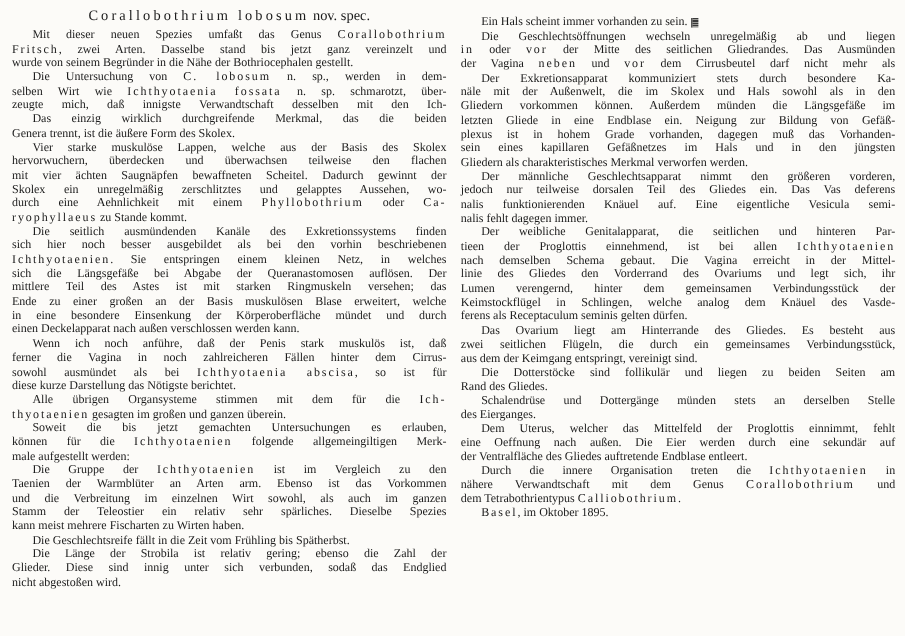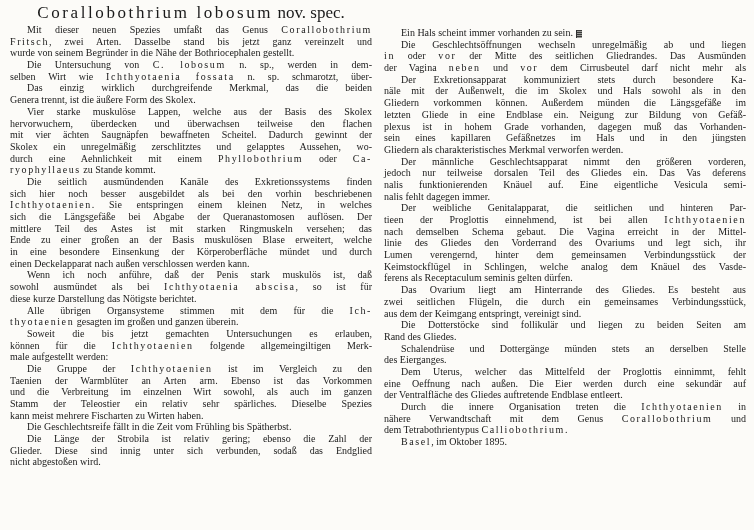--- a/index.html
+++ b/index.html
@@ -23,41 +23,41 @@
   .column {
     position: absolute;
   }
   .column.left {
     left: 10px;
     top: 6px;
     width: 362px;
   }
   .column.right {
     left: 384px;
-    top: 27px;
+    top: 13px;
     width: 362px;
   }
   .line {
     height: 11.7px;
     line-height: 11.7px;
     font-size: 10px;
     text-align: justify;
     text-align-last: justify;
     white-space: normal;
   }
   .line.end {
     text-align-last: left;
   }
   .line.indent {
     text-indent: 17px;
   }
   .line.heading {
     height: 16px;
     line-height: 14px;
-    font-size: 17px;
+    font-size: 12px;
     text-align: center;
     text-align-last: center;
     text-indent: 0;
     margin-bottom: 2px;
   }
   .sp {
     letter-spacing: 1.6px;
   }
   .heading .sp {
     letter-spacing: 2.6px;
@@ -76,37 +76,39 @@
 <body>
 
 <div class="page">
   <div class="column left">
       <div class="line heading end"><span class="sp">Corallobothrium lobosum</span><span> nov. spec.</span></div>
       <div class="line indent"><span>Mit dieser neuen Spezies umfaßt das Genus </span><span class="sp">Corallobothrium</span></div>
       <div class="line"><span class="sp">Fritsch</span><span>, zwei Arten. Dasselbe stand bis jetzt ganz vereinzelt und</span></div>
       <div class="line end"><span>wurde von seinem Begründer in die Nähe der Bothriocephalen gestellt.</span></div>
       <div class="line indent"><span>Die Untersuchung von </span><span class="sp">C. lobosum</span><span> n. sp., werden in dem-</span></div>
       <div class="line"><span>selben Wirt wie </span><span class="sp">Ichthyotaenia fossata</span><span> n. sp. schmarotzt, über-</span></div>
+      <div class="line"><span>zeugte mich, daß innigste Verwandtschaft desselben mit den Ich-</span></div>
       <div class="line indent"><span>Das einzig wirklich durchgreifende Merkmal, das die beiden</span></div>
       <div class="line end"><span>Genera trennt, ist die äußere Form des Skolex.</span></div>
       <div class="line indent"><span>Vier starke muskulöse Lappen, welche aus der Basis des Skolex</span></div>
       <div class="line"><span>hervorwuchern, überdecken und überwachsen teilweise den flachen</span></div>
       <div class="line"><span>mit vier ächten Saugnäpfen bewaffneten Scheitel. Dadurch gewinnt der</span></div>
       <div class="line"><span>Skolex ein unregelmäßig zerschlitztes und gelapptes Aussehen, wo-</span></div>
       <div class="line"><span>durch eine Aehnlichkeit mit einem </span><span class="sp">Phyllobothrium</span><span> oder </span><span class="sp">Ca-</span></div>
       <div class="line end"><span class="sp">ryophyllaeus</span><span> zu Stande kommt.</span></div>
       <div class="line indent"><span>Die seitlich ausmündenden Kanäle des Exkretionssystems finden</span></div>
       <div class="line"><span>sich hier noch besser ausgebildet als bei den vorhin beschriebenen</span></div>
       <div class="line"><span class="sp">Ichthyotaenien</span><span>. Sie entspringen einem kleinen Netz, in welches</span></div>
       <div class="line"><span>sich die Längsgefäße bei Abgabe der Queranastomosen auflösen. Der</span></div>
       <div class="line"><span>mittlere Teil des Astes ist mit starken Ringmuskeln versehen; das</span></div>
       <div class="line"><span>Ende zu einer großen an der Basis muskulösen Blase erweitert, welche</span></div>
       <div class="line"><span>in eine besondere Einsenkung der Körperoberfläche mündet und durch</span></div>
       <div class="line end"><span>einen Deckelapparat nach außen verschlossen werden kann.</span></div>
       <div class="line indent"><span>Wenn ich noch anführe, daß der Penis stark muskulös ist, daß</span></div>
+      <div class="line"><span>ferner die Vagina in noch zahlreicheren Fällen hinter dem Cirrus-</span></div>
       <div class="line"><span>sowohl ausmündet als bei </span><span class="sp">Ichthyotaenia abscisa</span><span>, so ist für</span></div>
       <div class="line end"><span>diese kurze Darstellung das Nötigste berichtet.</span></div>
       <div class="line indent"><span>Alle übrigen Organsysteme stimmen mit dem für die </span><span class="sp">Ich-</span></div>
       <div class="line end"><span class="sp">thyotaenien</span><span> gesagten im großen und ganzen überein.</span></div>
       <div class="line indent"><span>Soweit die bis jetzt gemachten Untersuchungen es erlauben,</span></div>
       <div class="line"><span>können für die </span><span class="sp">Ichthyotaenien</span><span> folgende allgemeingiltigen Merk-</span></div>
       <div class="line end"><span>male aufgestellt werden:</span></div>
       <div class="line indent"><span>Die Gruppe der </span><span class="sp">Ichthyotaenien</span><span> ist im Vergleich zu den</span></div>
       <div class="line"><span>Taenien der Warmblüter an Arten arm. Ebenso ist das Vorkommen</span></div>
       <div class="line"><span>und die Verbreitung im einzelnen Wirt sowohl, als auch im ganzen</span></div>

